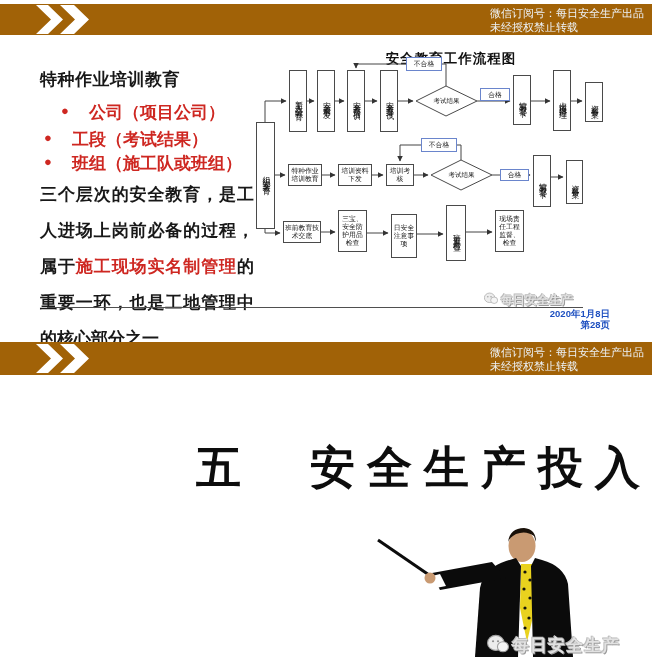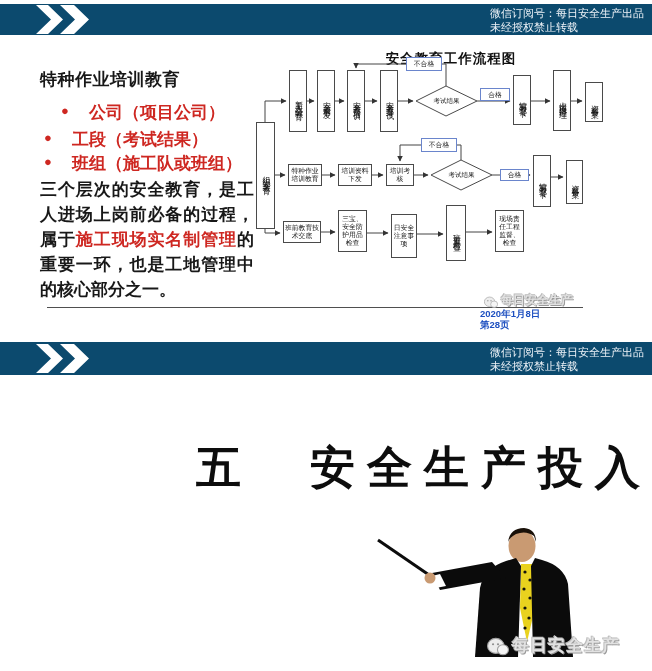--- a/index.html
+++ b/index.html
@@ -1,55 +1,55 @@
 <!DOCTYPE html>
 <html><head>
 <meta charset="utf-8">
 <style>
   * { margin:0; padding:0; box-sizing:border-box; }
   html,body { background:#fff; }
   body { font-family:"Liberation Sans", sans-serif; }
   #page { position:relative; width:652px; height:671px; background:#ffffff; overflow:hidden; }
 
   
-  .banner { position:absolute; left:0; width:652px; height:31px; background:#0c4a6e; }
+  .banner { position:absolute; left:0; width:652px; height:31px; background:#a16207; }
   .banner .chev { position:absolute; left:36px; top:1px; }
   .banner .btxt { position:absolute; right:8px; top:2px; text-align:left;
                   color:#eef3f8; font-size:11px; line-height:14px; font-weight:500; }
 
   
   .intro { position:absolute; left:40px; top:68px; width:212px;
            font-size:17px; font-weight:700; color:#181818; letter-spacing:0.5px; }
   .bullet-row { position:absolute; left:44px; width:210px; font-size:17px; font-weight:700; color:#ce2721; }
   .bullet-row .dot { display:inline-block; width:28px; color:#ce2721; font-size:13px; vertical-align:3px; }
   .para { position:absolute; left:40px; top:177px; width:214px;
-          font-size:17px; font-weight:700; color:#181818; line-height:25px; text-align:justify; }
+          font-size:17px; font-weight:700; color:#181818; line-height:36px; text-align:justify; }
   .para .red { color:#ce2721; }
 
   
   #flow { position:absolute; left:250px; top:44px; width:402px; height:262px; }
   #flow svg.wires { position:absolute; left:0; top:0; }
   .fc-title { position:absolute; left:0; top:6px; width:402px; text-align:center;
               font-family:"DejaVu Serif", serif; font-size:13.5px; font-weight:700; color:#111; letter-spacing:1px; }
   .fbox { position:absolute; background:#fff; border:1px solid #4a4a4a; color:#111;
           display:flex; align-items:center; justify-content:center; text-align:center; }
   .fbox.vert { writing-mode:vertical-rl; font-size:8px; letter-spacing:2px; line-height:1; }
   .fbox.hor  { font-size:6.8px; line-height:8px; padding:1px; word-break:break-all; }
   .flabel { position:absolute; background:#fff; border:1px solid #6a85cc; color:#222;
             font-size:6.8px; display:flex; align-items:center; justify-content:center; }
   .dtext { position:absolute; font-size:6.5px; color:#111; text-align:center; }
 
   
   .divider { position:absolute; left:47px; top:307px; width:536px; height:1px; background:#4f4f4f; }
-  .wm { position:absolute; display:flex; align-items:flex-end; gap:3px;
+  .wm { position:absolute; display:flex; align-items:flex-start; gap:3px;
         color:#e2e2e2; font-weight:700;
         text-shadow:1px 1px 0 #9b9b9b, -1px -1px 0 #bdbdbd, 0 0 1px #8f8f8f; }
   .wm1 { left:484px; top:292px; font-size:12px; }
   .wm2 { left:487px; top:634px; font-size:17px; letter-spacing:1px; }
-  .dateblock { position:absolute; left:480px; top:308px; width:130px; text-align:left;
+  .dateblock { position:absolute; left:480px; top:308px; width:130px; text-align:right;
                color:#1d4fc0; font-weight:700; font-size:9.5px; line-height:11px; }
 
   
   .s2-title { position:absolute; left:0; top:438px; width:652px; text-align:right;
               font-family:"DejaVu Serif", serif; font-size:45px; font-weight:900;
               color:#0d0d0d; letter-spacing:12px; white-space:pre; }
   #presenter { position:absolute; left:374px; top:516px; }
 </style>
 </head>
 <body>

